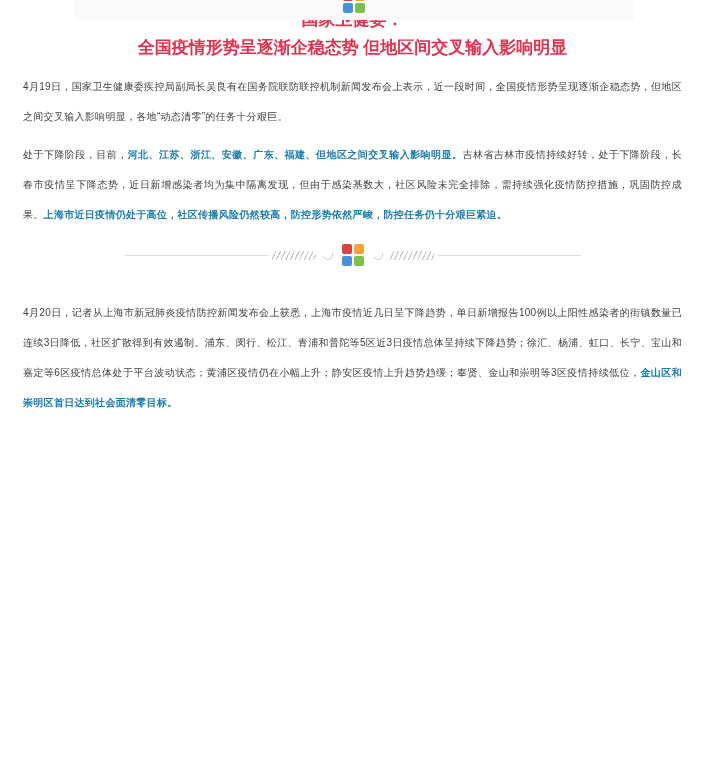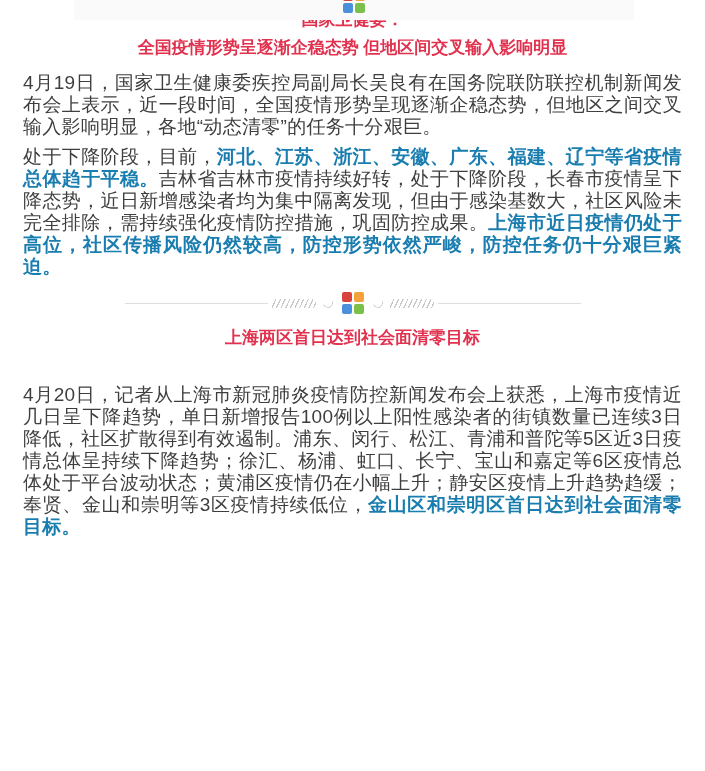--- a/index.html
+++ b/index.html
@@ -45,22 +45,22 @@
     color: var(--title-color, #e1314e);
     font-size: 17px;
     line-height: 28px;
     font-weight: bold;
   }
   .sec-title .t-line { display: block; }
 
   .paras { margin-top: 10px; }
   .para {
     margin: 0 0 8px 0;
-    font-size: 19px;
-    line-height: 22px;
+    font-size: 10px;
+    line-height: 30px;
     text-align: justify;
     letter-spacing: 0.3px;
   }
   .para .hl {
     color: var(--hl-color, #1a7daf);
     font-weight: bold;
   }
 
   
   .divider {
@@ -115,39 +115,36 @@
   </div>
 
   <div class="content">
 
     <h2 class="sec-title">
         <span class="t-line">国家卫健委：</span>
         <span class="t-line">全国疫情形势呈逐渐企稳态势 但地区间交叉输入影响明显</span>
       </h2>
     <div class="paras">
         <p class="para"><span class="">4月19日，国家卫生健康委疾控局副局长吴良有在国务院联防联控机制新闻发布会上表示，近一段时间，全国疫情形势呈现逐渐企稳态势，但地区之间交叉输入影响明显，各地“动态清零”的任务十分艰巨。</span></p>
-        <p class="para"><span class="">处于下降阶段，目前，</span><span class="hl">河北、江苏、浙江、安徽、广东、福建、辽宁等省疫情总体趋于平稳。</span><span class="">吉林省吉林市疫情持续好转，处于下降阶段，长春市疫情呈下降态势，近日新增感染者均为集中隔离发现，但由于感染基数大，社区风险未完全排除，需持续强化疫情防控措施，巩固防控成果。</span><span class="hl">上海市近日疫情仍处于高位，社区传播风险仍然较高，防控形势依然严峻，防控任务仍十分艰巨紧迫。</span></p>
+        <p class="para"><span class="">处于下降阶段，目前，</span><span class="hl">河北、江苏、浙江、安徽、广东、福建、但地区之间交叉输入影响明显。</span><span class="">吉林省吉林市疫情持续好转，处于下降阶段，长春市疫情呈下降态势，近日新增感染者均为集中隔离发现，但由于感染基数大，社区风险未完全排除，需持续强化疫情防控措施，巩固防控成果。</span><span class="hl">上海市近日疫情仍处于高位，社区传播风险仍然较高，防控形势依然严峻，防控任务仍十分艰巨紧迫。</span></p>
       </div>
 
     <div class="divider">
       <span class="rule"></span>
       <span class="hatch"></span>
       <span class="curl"></span>
       <span class="sq-icon">
         <i class="s1"></i>
           <i class="s2"></i>
           <i class="s3"></i>
           <i class="s4"></i>
       </span>
       <span class="curl"></span>
       <span class="hatch"></span>
       <span class="rule"></span>
     </div>
 
-    <h2 class="sec-title second-title">
-        <span class="t-line">上海两区首日达到社会面清零目标</span>
-      </h2>
     <div class="paras paras-2">
         <p class="para"><span class="">4月20日，记者从上海市新冠肺炎疫情防控新闻发布会上获悉，上海市疫情近几日呈下降趋势，单日新增报告100例以上阳性感染者的街镇数量已连续3日降低，社区扩散得到有效遏制。浦东、闵行、松江、青浦和普陀等5区近3日疫情总体呈持续下降趋势；徐汇、杨浦、虹口、长宁、宝山和嘉定等6区疫情总体处于平台波动状态；黄浦区疫情仍在小幅上升；静安区疫情上升趋势趋缓；奉贤、金山和崇明等3区疫情持续低位，</span><span class="hl">金山区和崇明区首日达到社会面清零目标。</span></p>
       </div>
 
   </div>
 </div>
 
 </body></html>

